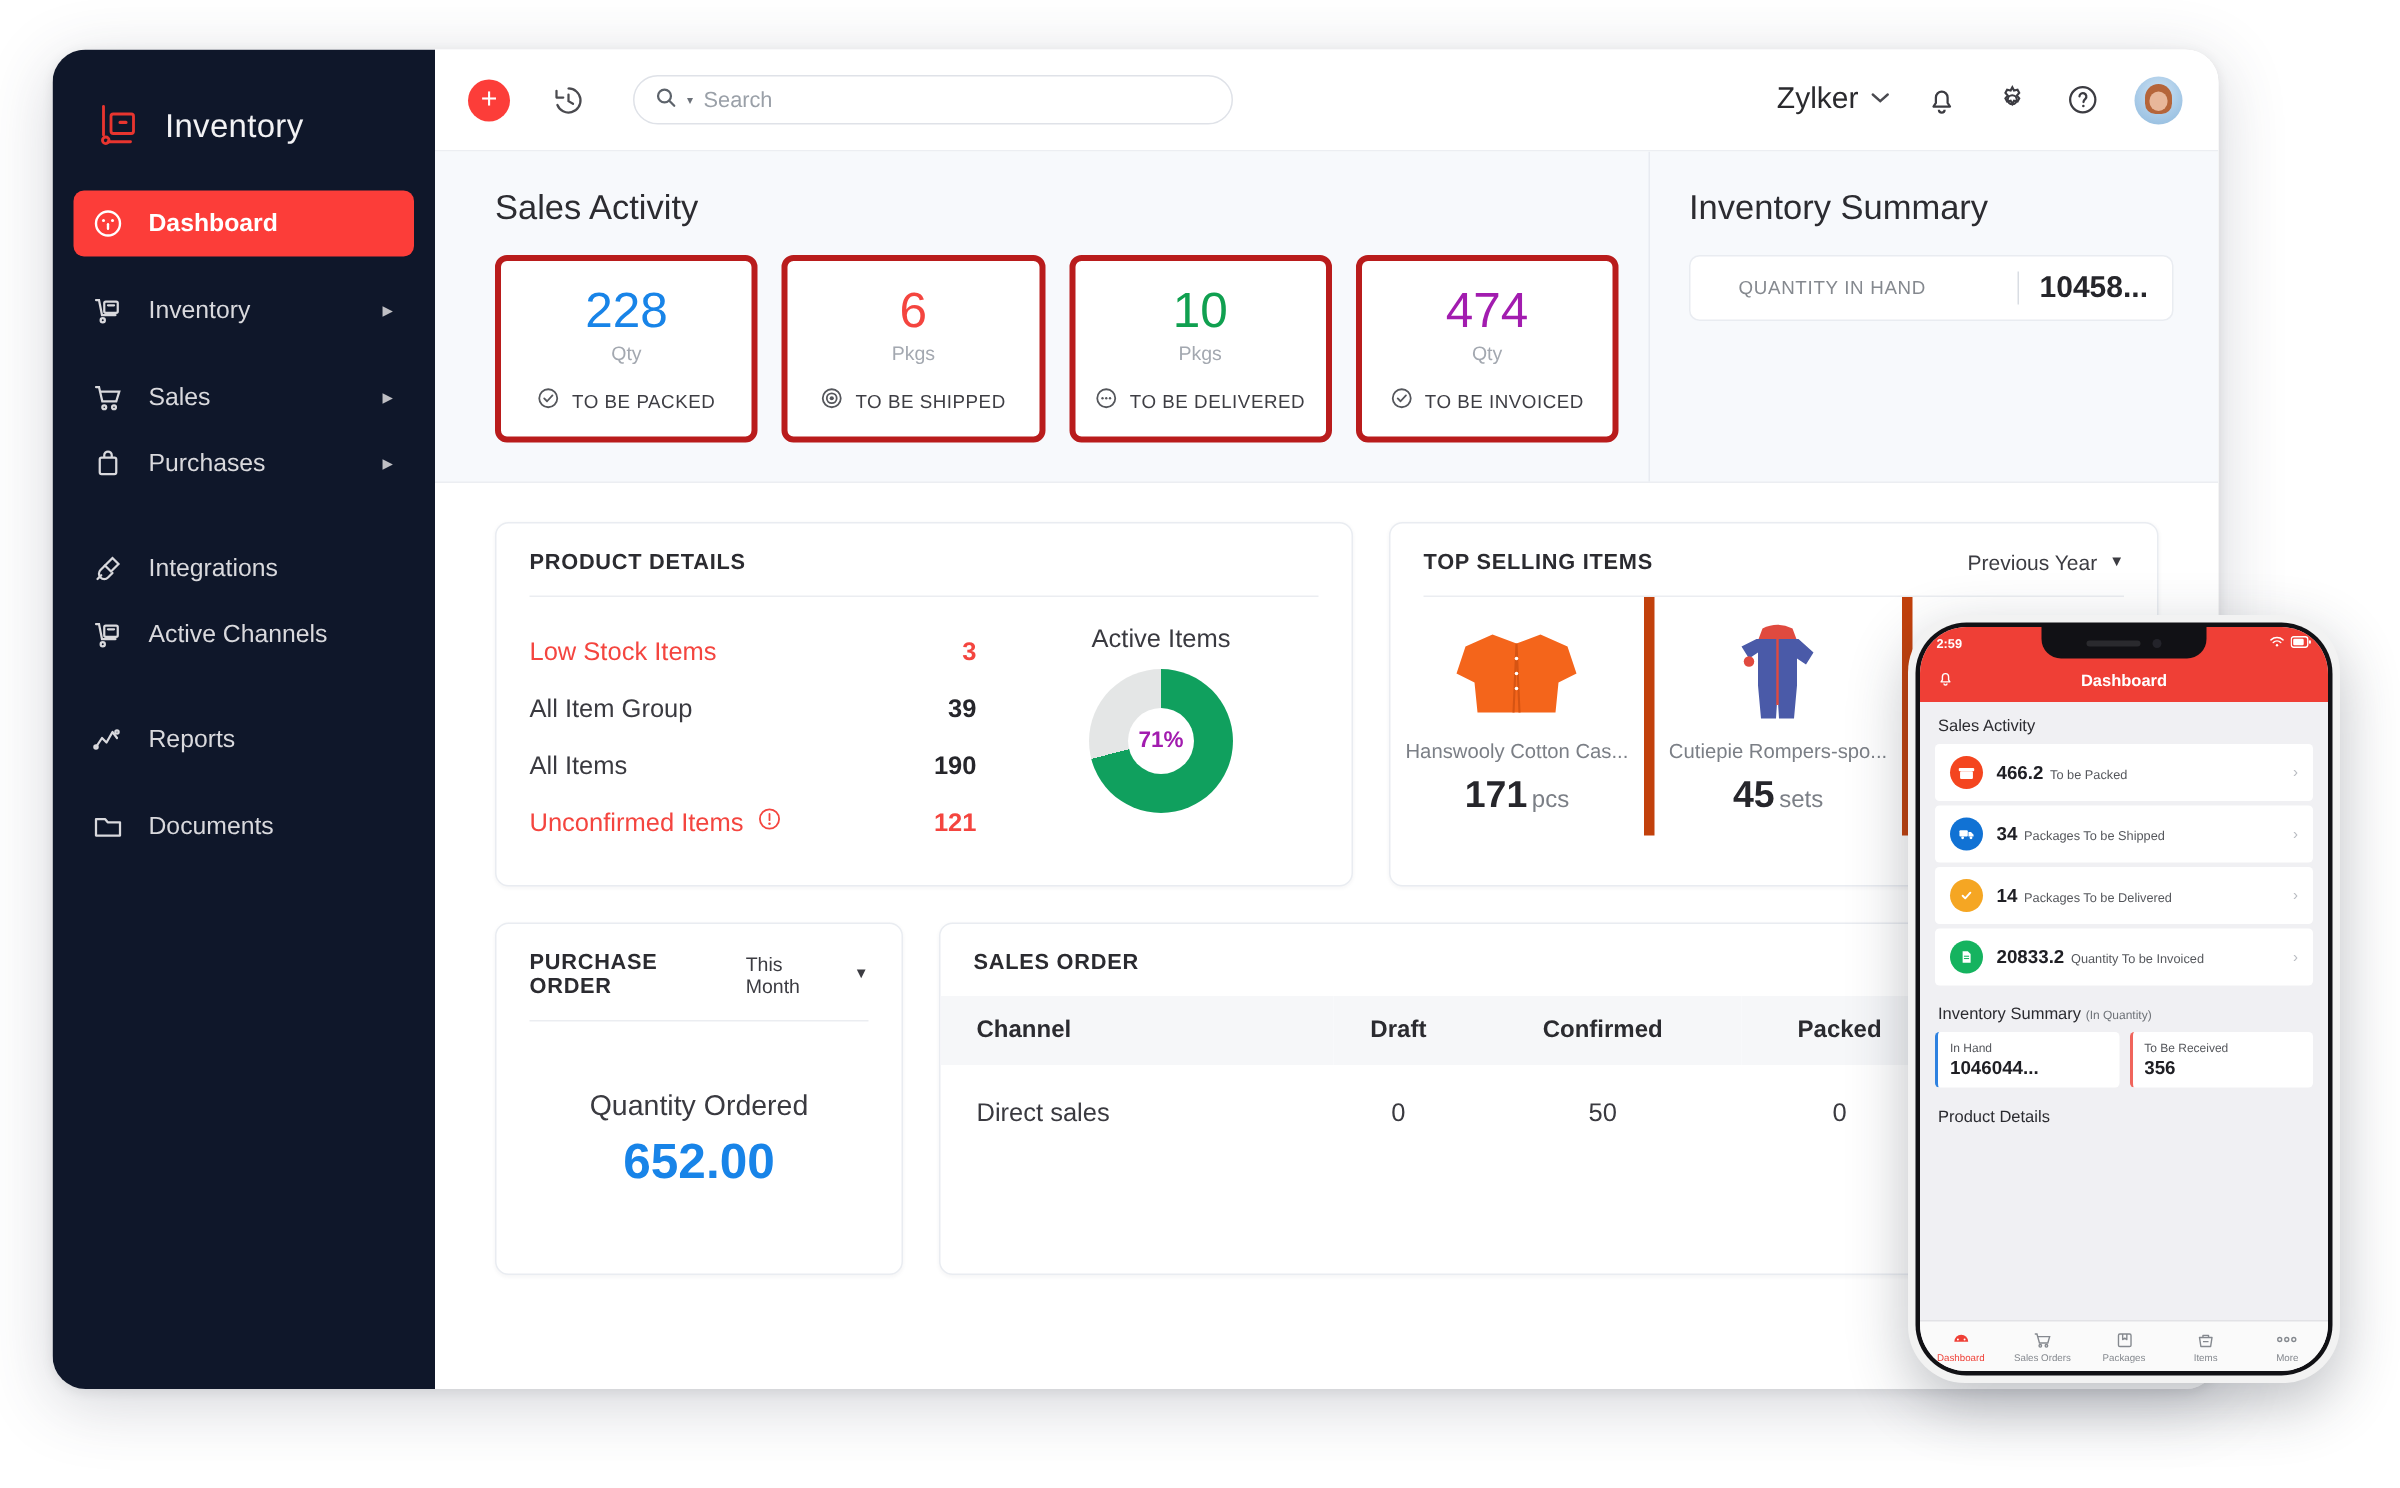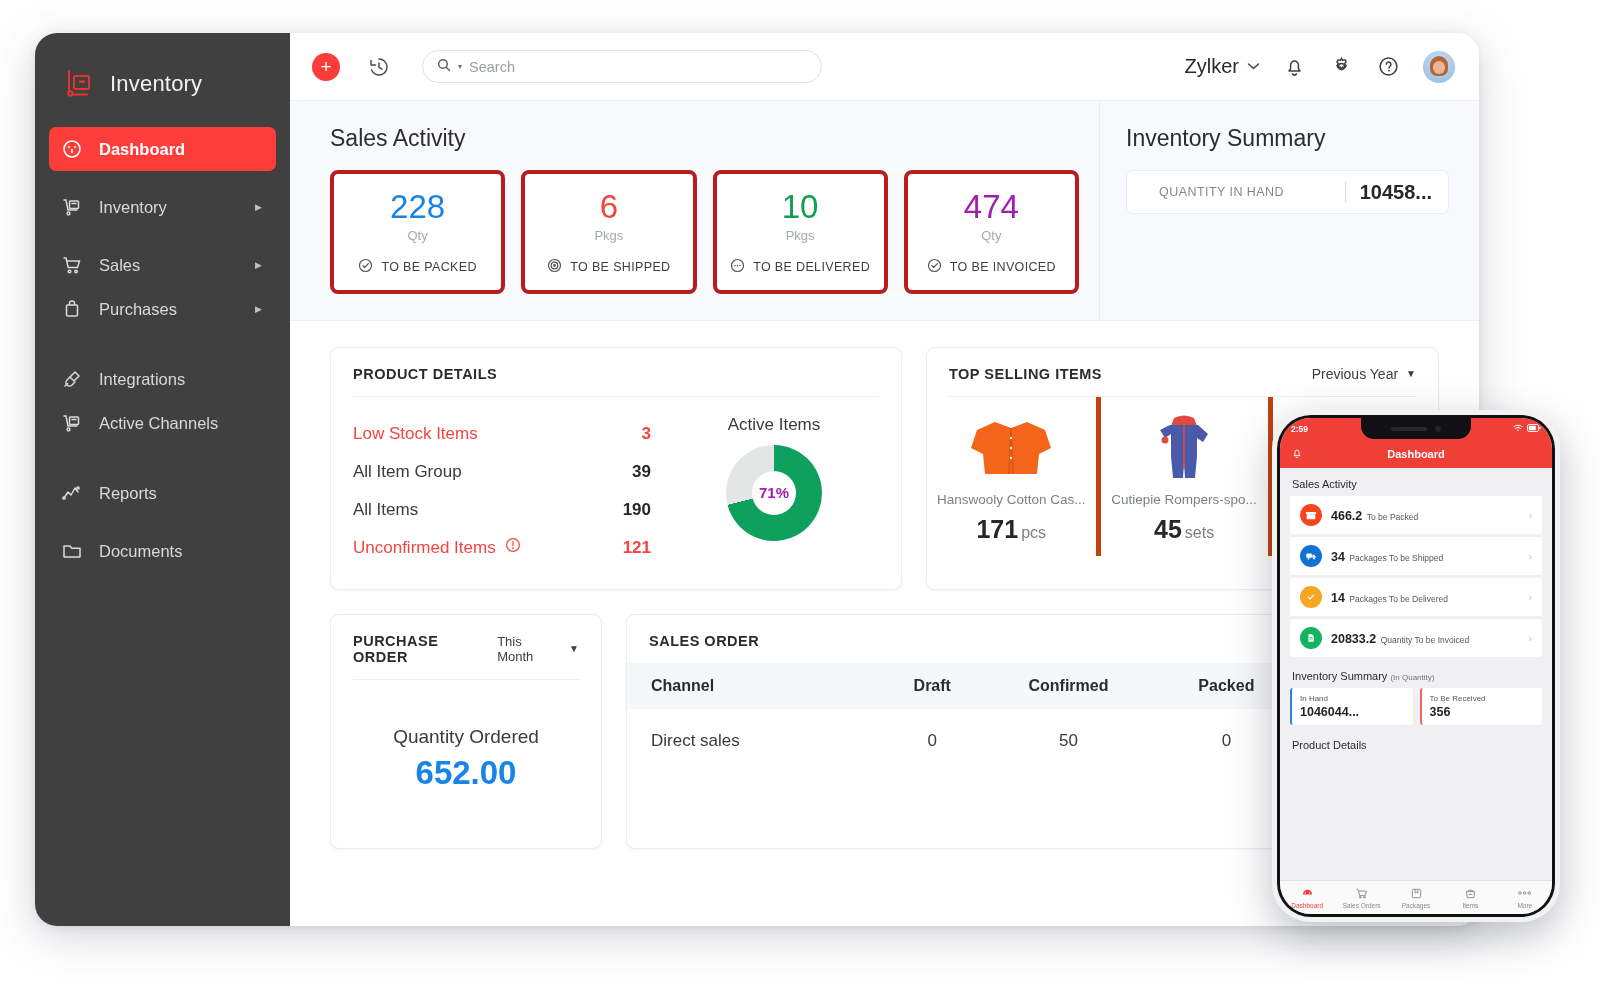--- a/index.html
+++ b/index.html
@@ -18,21 +18,21 @@
     background:#ffffff;
     border-radius:22px;
     box-shadow:0 10px 44px rgba(60,66,87,.22), 0 2px 8px rgba(0,0,0,.08);
     overflow:hidden;
     display:flex;
   }
 
   
   .sidebar {
     width:255px; flex:0 0 255px;
-    background:#404040;
+    background:#0f172a;
     color:#e8e8ea;
     padding-top:14px;
     position:relative;
   }
   .brand { display:flex; align-items:center; gap:14px; padding:20px 0 26px 27px; }
   .brand-logo { width:34px; height:34px; flex:0 0 34px; }
   .brand-name { font-size:22px; color:#f2f2f4; letter-spacing:.2px; }
 
   .nav { padding:0 14px; }
   .nav-item {
@@ -148,21 +148,21 @@
   .donut { width:96px; height:96px; margin:0 auto; position:relative; }
   .donut .hole {
     position:absolute; left:50%; top:50%; transform:translate(-50%,-50%);
     width:44px; height:44px; border-radius:50%; background:#fff;
     display:flex; align-items:center; justify-content:center;
     font-size:15px; font-weight:bold; color:#a21caf;
   }
 
   .ts-card { width:513px; flex:0 0 513px; height:243px; overflow:hidden; }
   .ts-grid { display:flex; height:159px; }
-  .ts-item { flex:0 0 172px; border-right:5px solid #c2410c; padding:14px 10px 0; text-align:center; }
+  .ts-item { flex:0 0 172px; border-right:7px solid #c2410c; padding:14px 10px 0; text-align:center; }
   .ts-item:first-child{ border-left:none; }
   .ts-img { height:72px; display:flex; align-items:center; justify-content:center; }
   .ts-name { font-size:13.5px; color:#7b7f86; margin-top:9px; white-space:nowrap; overflow:hidden; text-overflow:ellipsis; }
   .ts-qty { margin-top:8px; font-size:25px; font-weight:bold; color:#26262b; }
   .ts-qty .u { font-size:16px; color:#7b7f86; font-weight:normal; margin-left:3px; }
 
   .row2 { margin-top:24px; }
   .po-card { width:272px; flex:0 0 272px; height:235px; }
   .po-body { text-align:center; padding-top:46px; }
   .po-lbl { font-size:19px; color:#3a3a40; }

